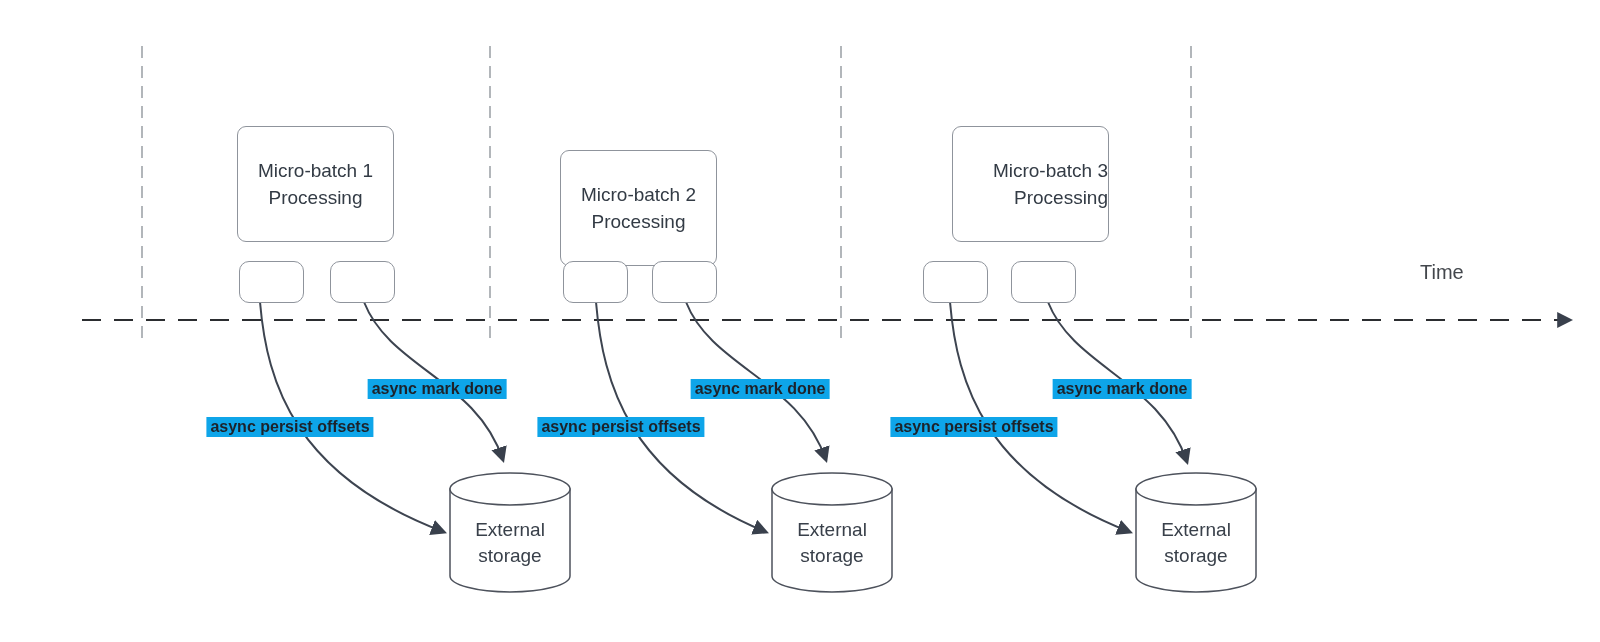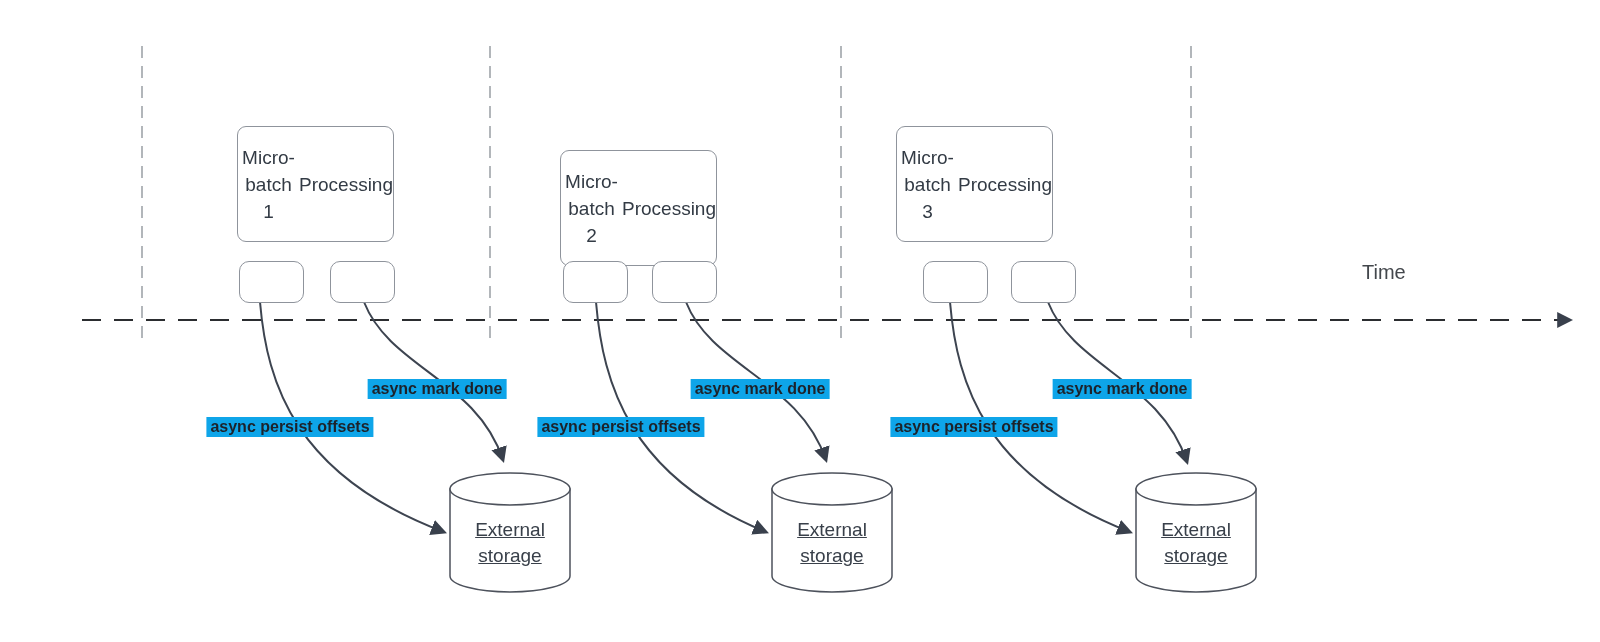--- a/index.html
+++ b/index.html
@@ -5,39 +5,39 @@
   html,body { margin:0; padding:0; background:#ffffff; }
   .canvas {
     position:relative; width:1600px; height:642px; background:#ffffff;
     font-family:"Liberation Sans", sans-serif; overflow:hidden;
   }
   svg.layer { position:absolute; left:0; top:0; width:1600px; height:642px; }
 
   .proc-box {
     position:absolute; width:157px; height:116px; box-sizing:border-box;
     border:1.5px solid #8f949c; border-radius:9px; background:#ffffff;
-    display:flex; flex-direction:row; align-items:center; justify-content:center;
+    display:flex; flex-direction:column; align-items:center; justify-content:center;
     font-size:19px; line-height:27px; color:#333b45; text-align:center;
   }
   .proc-box span { display:block; }
 
   .mini-box {
     position:absolute; width:65px; height:42px; top:261px; box-sizing:border-box;
     border:1.5px solid #8f949c; border-radius:10px; background:#ffffff;
   }
 
   .flow-label {
     position:absolute; transform:translateX(-50%);
     font-size:16px; font-weight:bold; color:#1d222a;
     background:#0ea5e9; padding:1px 4px; white-space:nowrap;
   }
 
   .storage-label {
     position:absolute; transform:translateX(-50%); text-align:center;
-    font-size:19px; line-height:26px; color:#39404a;text-decoration:underline;
+    font-size:19px; line-height:26px; color:#39404a;
   }
   .storage-label span { display:block; }
 
   .time-label {
     position:absolute; font-size:20px; color:#43474c; white-space:nowrap;
   }
 </style>
 </head>
 <body>
 
@@ -99,28 +99,28 @@
   </div>
   <div class="mini-box" style="left:563px;"></div>
   <div class="mini-box" style="left:652px;"></div>
   <div class="flow-label" style="left:621px; top:417px;">async persist offsets</div>
   <div class="flow-label" style="left:760px; top:379px;">async mark done</div>
   <div class="storage-label" style="left:832px; top:517px;">
     <span>External</span>
     <span>storage</span>
   </div>
 
-  <div class="proc-box" style="left:896px; top:126px;">
+  <div class="proc-box" style="left:952px; top:126px;align-items:flex-end;">
     <span>Micro-batch 3</span>
     <span>Processing</span>
   </div>
   <div class="mini-box" style="left:923px;"></div>
   <div class="mini-box" style="left:1011px;"></div>
   <div class="flow-label" style="left:974px; top:417px;">async persist offsets</div>
   <div class="flow-label" style="left:1122px; top:379px;">async mark done</div>
   <div class="storage-label" style="left:1196px; top:517px;">
     <span>External</span>
     <span>storage</span>
   </div>
 
-  <div class="time-label" style="left:1362px; top:261px;">Time</div>
+  <div class="time-label" style="left:1420px; top:261px;">Time</div>
 
 </div>
 
 </body></html>

